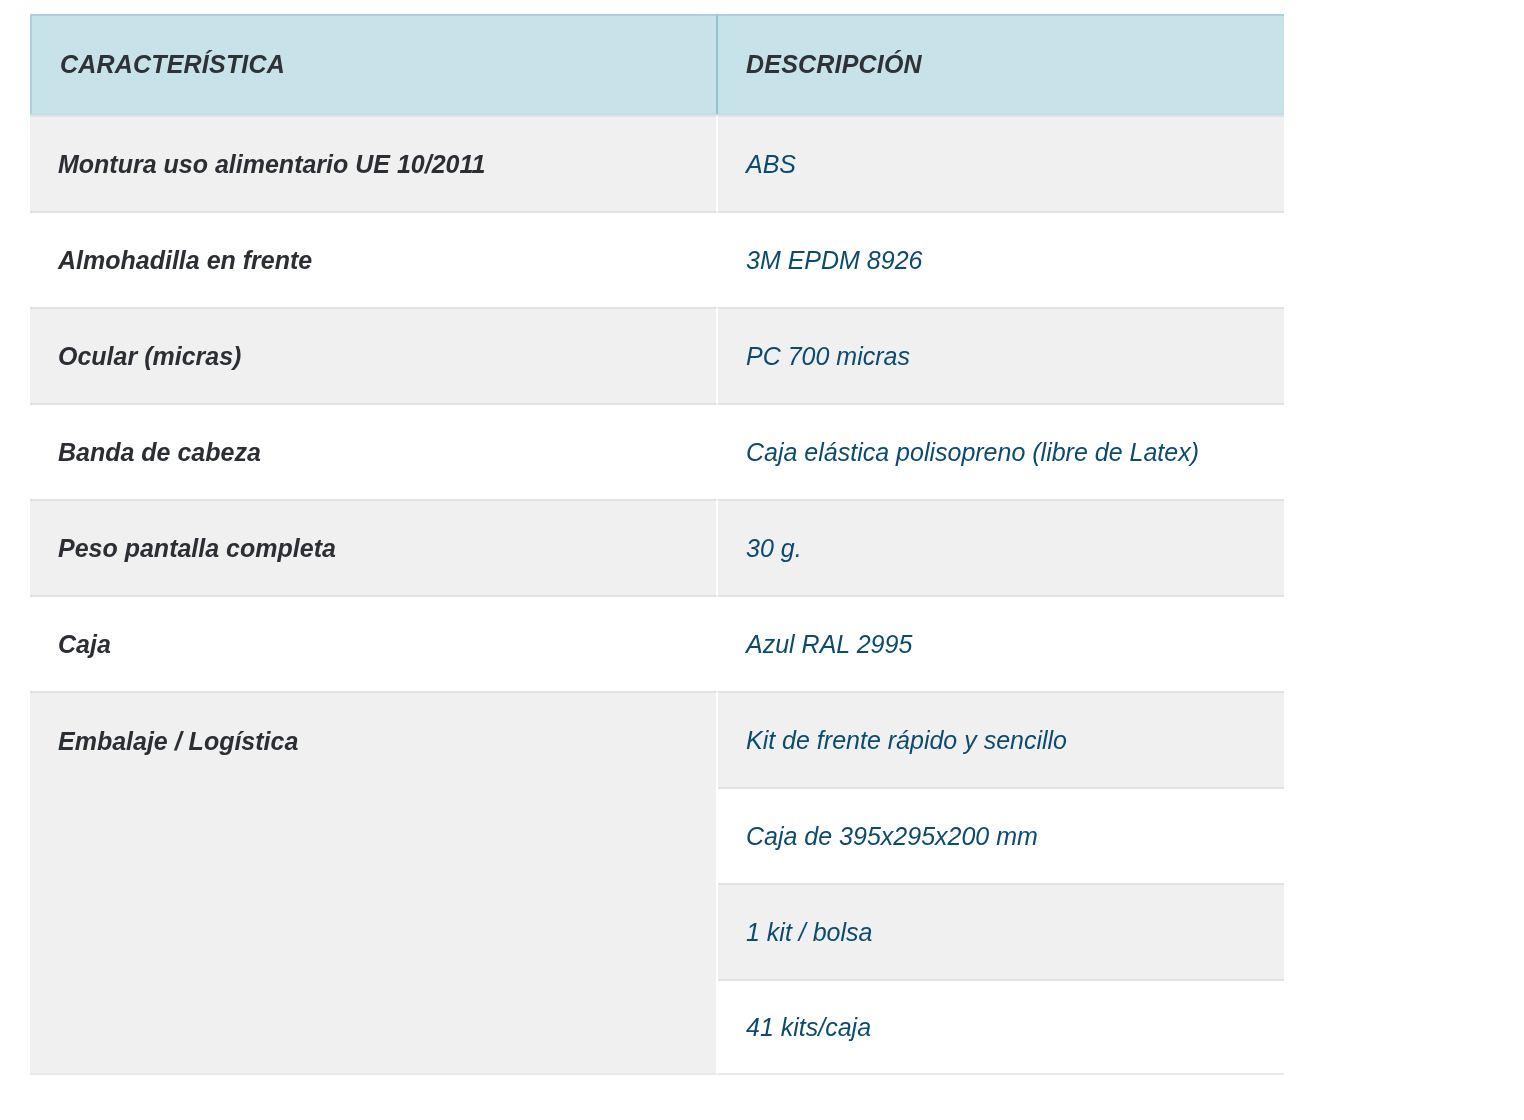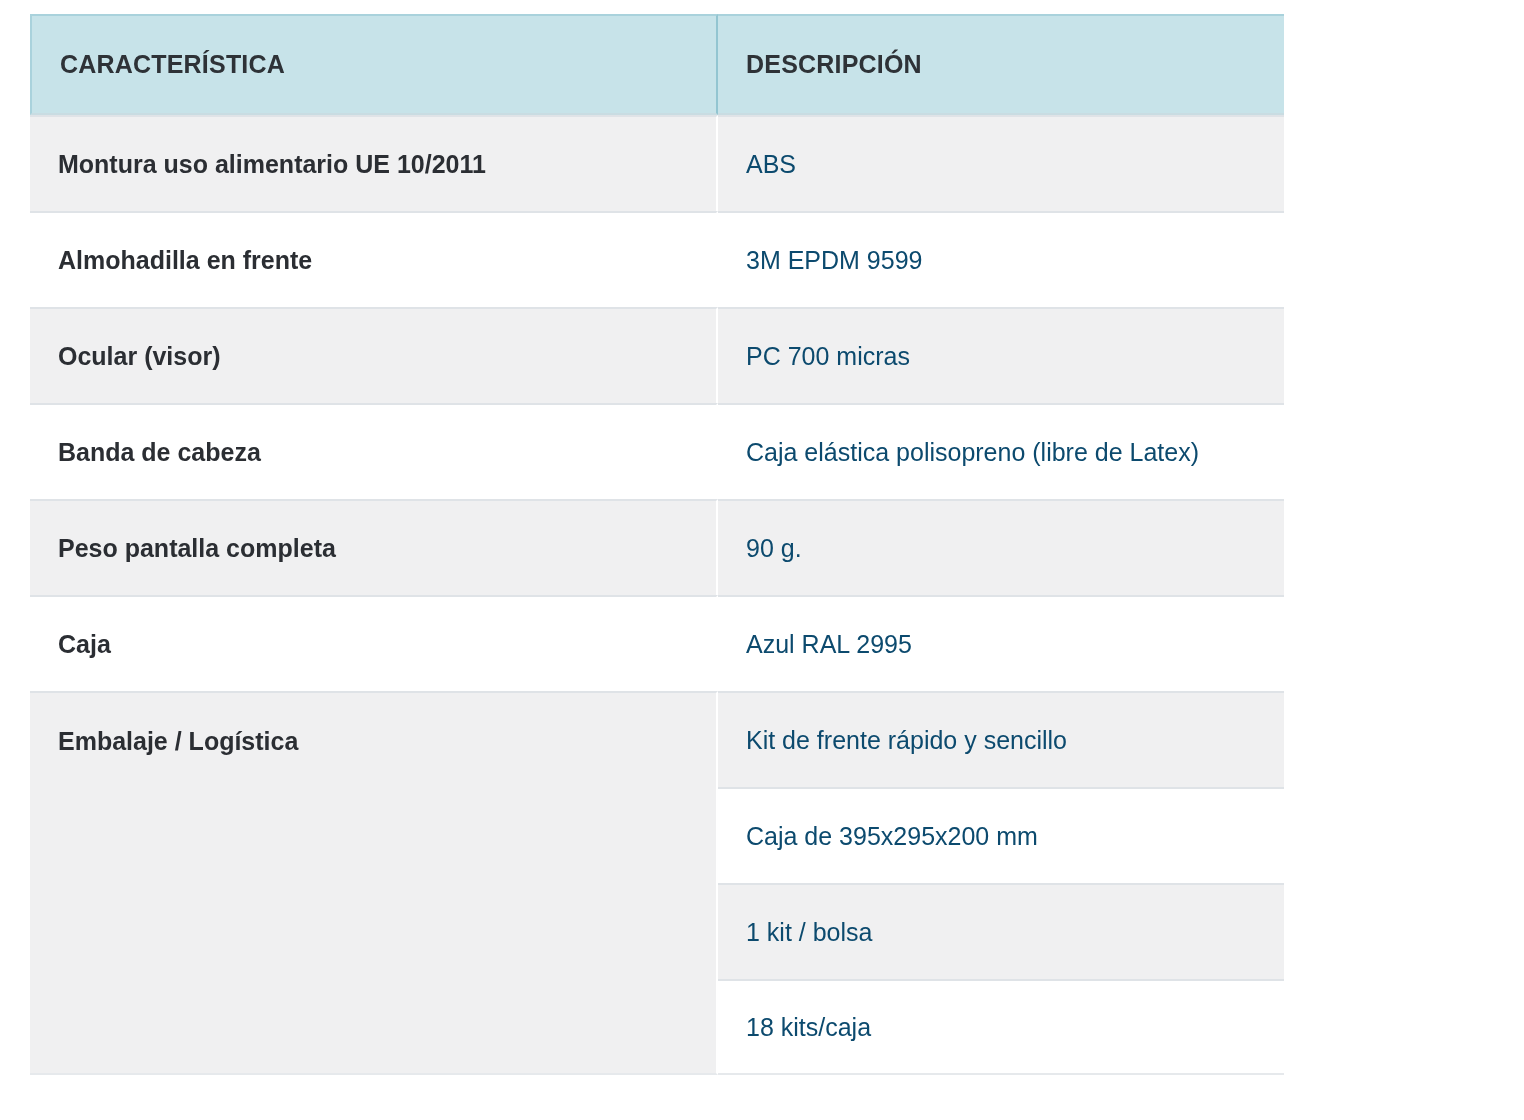--- a/index.html
+++ b/index.html
@@ -8,20 +8,21 @@
     padding: 0;
     background: #ffffff;
     font-family: "Liberation Sans", sans-serif;
   }
   .page {
     position: relative;
     width: 1284px;
     height: 1120px;
     background: #ffffff;
     overflow: hidden;
+    font-style: italic;
   }
   table.spec-table {
     position: absolute;
     left: 30px;
     top: 14px;
     width: 1461px;
     border-collapse: separate;
     border-spacing: 0;
     table-layout: fixed;
   }
@@ -89,46 +90,46 @@
         <th class="th-desc">DESCRIPCIÓN</th>
       </tr>
     </thead>
     <tbody>
       <tr class="row-alt">
         <td class="cell-feature">Montura uso alimentario UE 10/2011</td>
         <td class="cell-desc">ABS</td>
       </tr>
       <tr>
         <td class="cell-feature">Almohadilla en frente</td>
-        <td class="cell-desc">3M EPDM 9599</td>
+        <td class="cell-desc">3M EPDM 8926</td>
       </tr>
       <tr class="row-alt">
-        <td class="cell-feature">Ocular (visor)</td>
+        <td class="cell-feature">Ocular (micras)</td>
         <td class="cell-desc">PC 700 micras</td>
       </tr>
       <tr>
         <td class="cell-feature">Banda de cabeza</td>
         <td class="cell-desc">Caja elástica polisopreno (libre de Latex)</td>
       </tr>
       <tr class="row-alt">
         <td class="cell-feature">Peso pantalla completa</td>
-        <td class="cell-desc">90 g.</td>
+        <td class="cell-desc">30 g.</td>
       </tr>
       <tr>
         <td class="cell-feature">Caja</td>
         <td class="cell-desc">Azul RAL 2995</td>
       </tr>
       <tr class="row-alt">
         <td class="cell-feature cell-feature-span" rowspan="4">Embalaje / Logística</td>
         <td class="cell-desc">Kit de frente rápido y sencillo</td>
       </tr>
       <tr>
         <td class="cell-desc">Caja de 395x295x200 mm</td>
       </tr>
       <tr class="row-alt">
         <td class="cell-desc">1 kit / bolsa</td>
       </tr>
       <tr>
-        <td class="cell-desc">18 kits/caja</td>
+        <td class="cell-desc">41 kits/caja</td>
       </tr>
     </tbody>
   </table>
 </div>
 
 </body></html>

